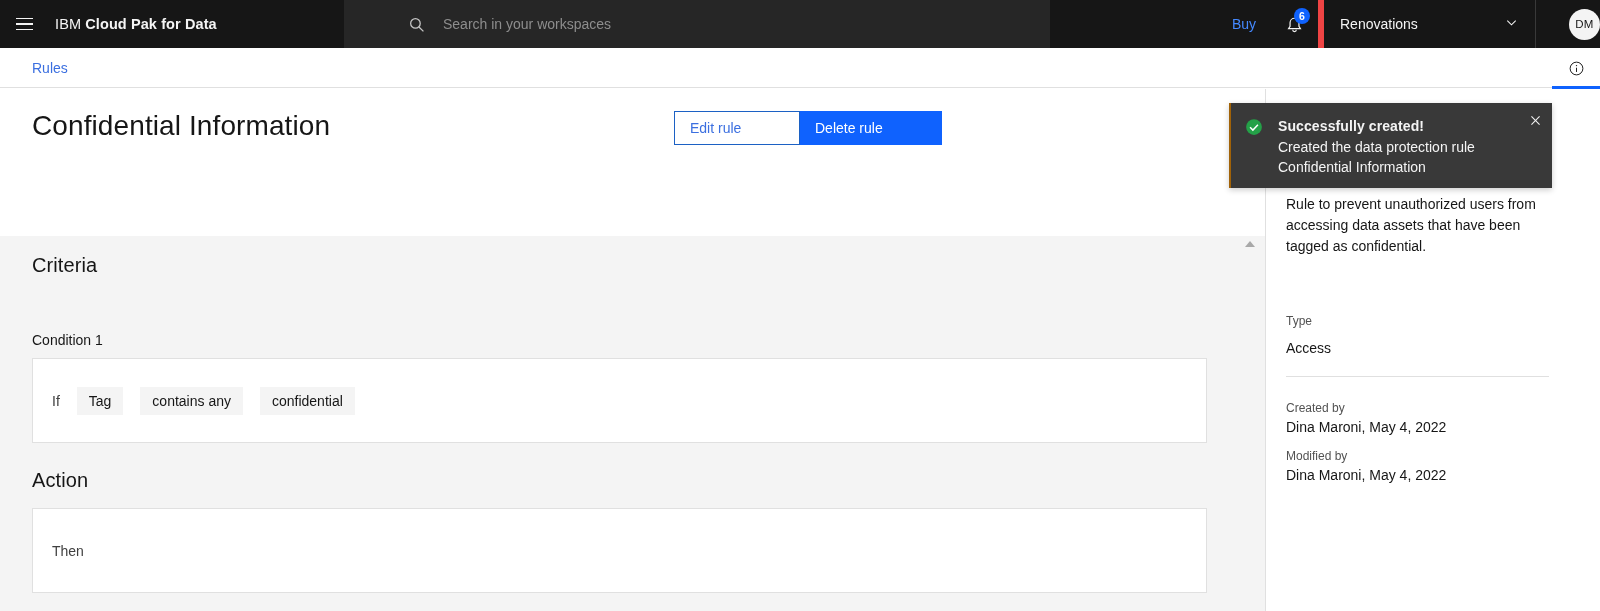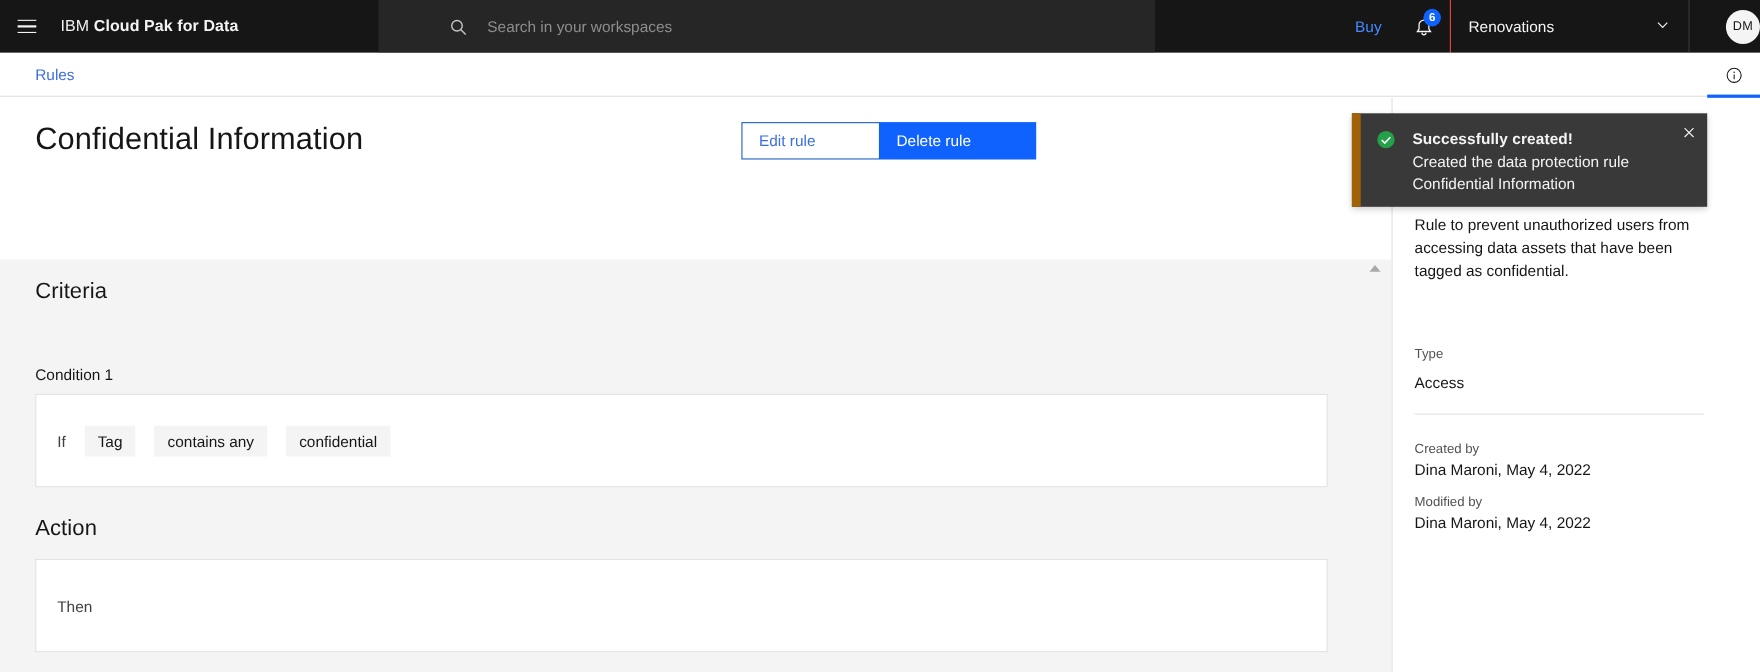--- a/index.html
+++ b/index.html
@@ -66,21 +66,21 @@
     position: absolute; top: 8px; right: 8px;
     min-width: 16px; height: 16px; border-radius: 8px;
     background: #0f62fe; color: #fff;
     font-size: 10.5px; font-weight: 600;
     display: flex; align-items: center; justify-content: center;
     padding: 0 3px;
   }
   .workspace {
     display: flex; align-items: center; justify-content: space-between;
     height: 48px; width: 218px; padding: 0 16px;
-    border-left: 1px solid #ef4444; border-right: 1px solid #393939;
+    border-left: 6px solid #ef4444; border-right: 1px solid #393939;
     color: #f4f4f4; font-size: 14px; cursor: pointer;
   }
   .avatar-wrap {
     width: 64px; height: 48px;
     display: flex; align-items: center; justify-content: flex-end;
     cursor: pointer;
   }
   .avatar {
     width: 31px; height: 31px; border-radius: 50%;
     background: #f4f4f4; color: #161616;
@@ -217,21 +217,21 @@
     width: 263px; height: 1px; background: #e0e0e0;
   }
   .sp-created { position: absolute; left: 20px; top: 311px; }
   .sp-modified { position: absolute; left: 20px; top: 359px; }
 
   
   .toast {
     position: absolute; left: 1229px; top: 103px;
     width: 323px; height: 85px;
     background: #393939;
-    border-left: 8px solid #a16207;
+    border-left: 2px solid #a16207;
     box-shadow: 0 2px 6px rgba(0,0,0,.2);
     display: flex;
   }
   .toast-icon {
     margin: 15px 0 0 14px;
     flex: 0 0 auto;
   }
   .toast-body {
     margin: 14px 0 0 15px; flex: 1;
   }

